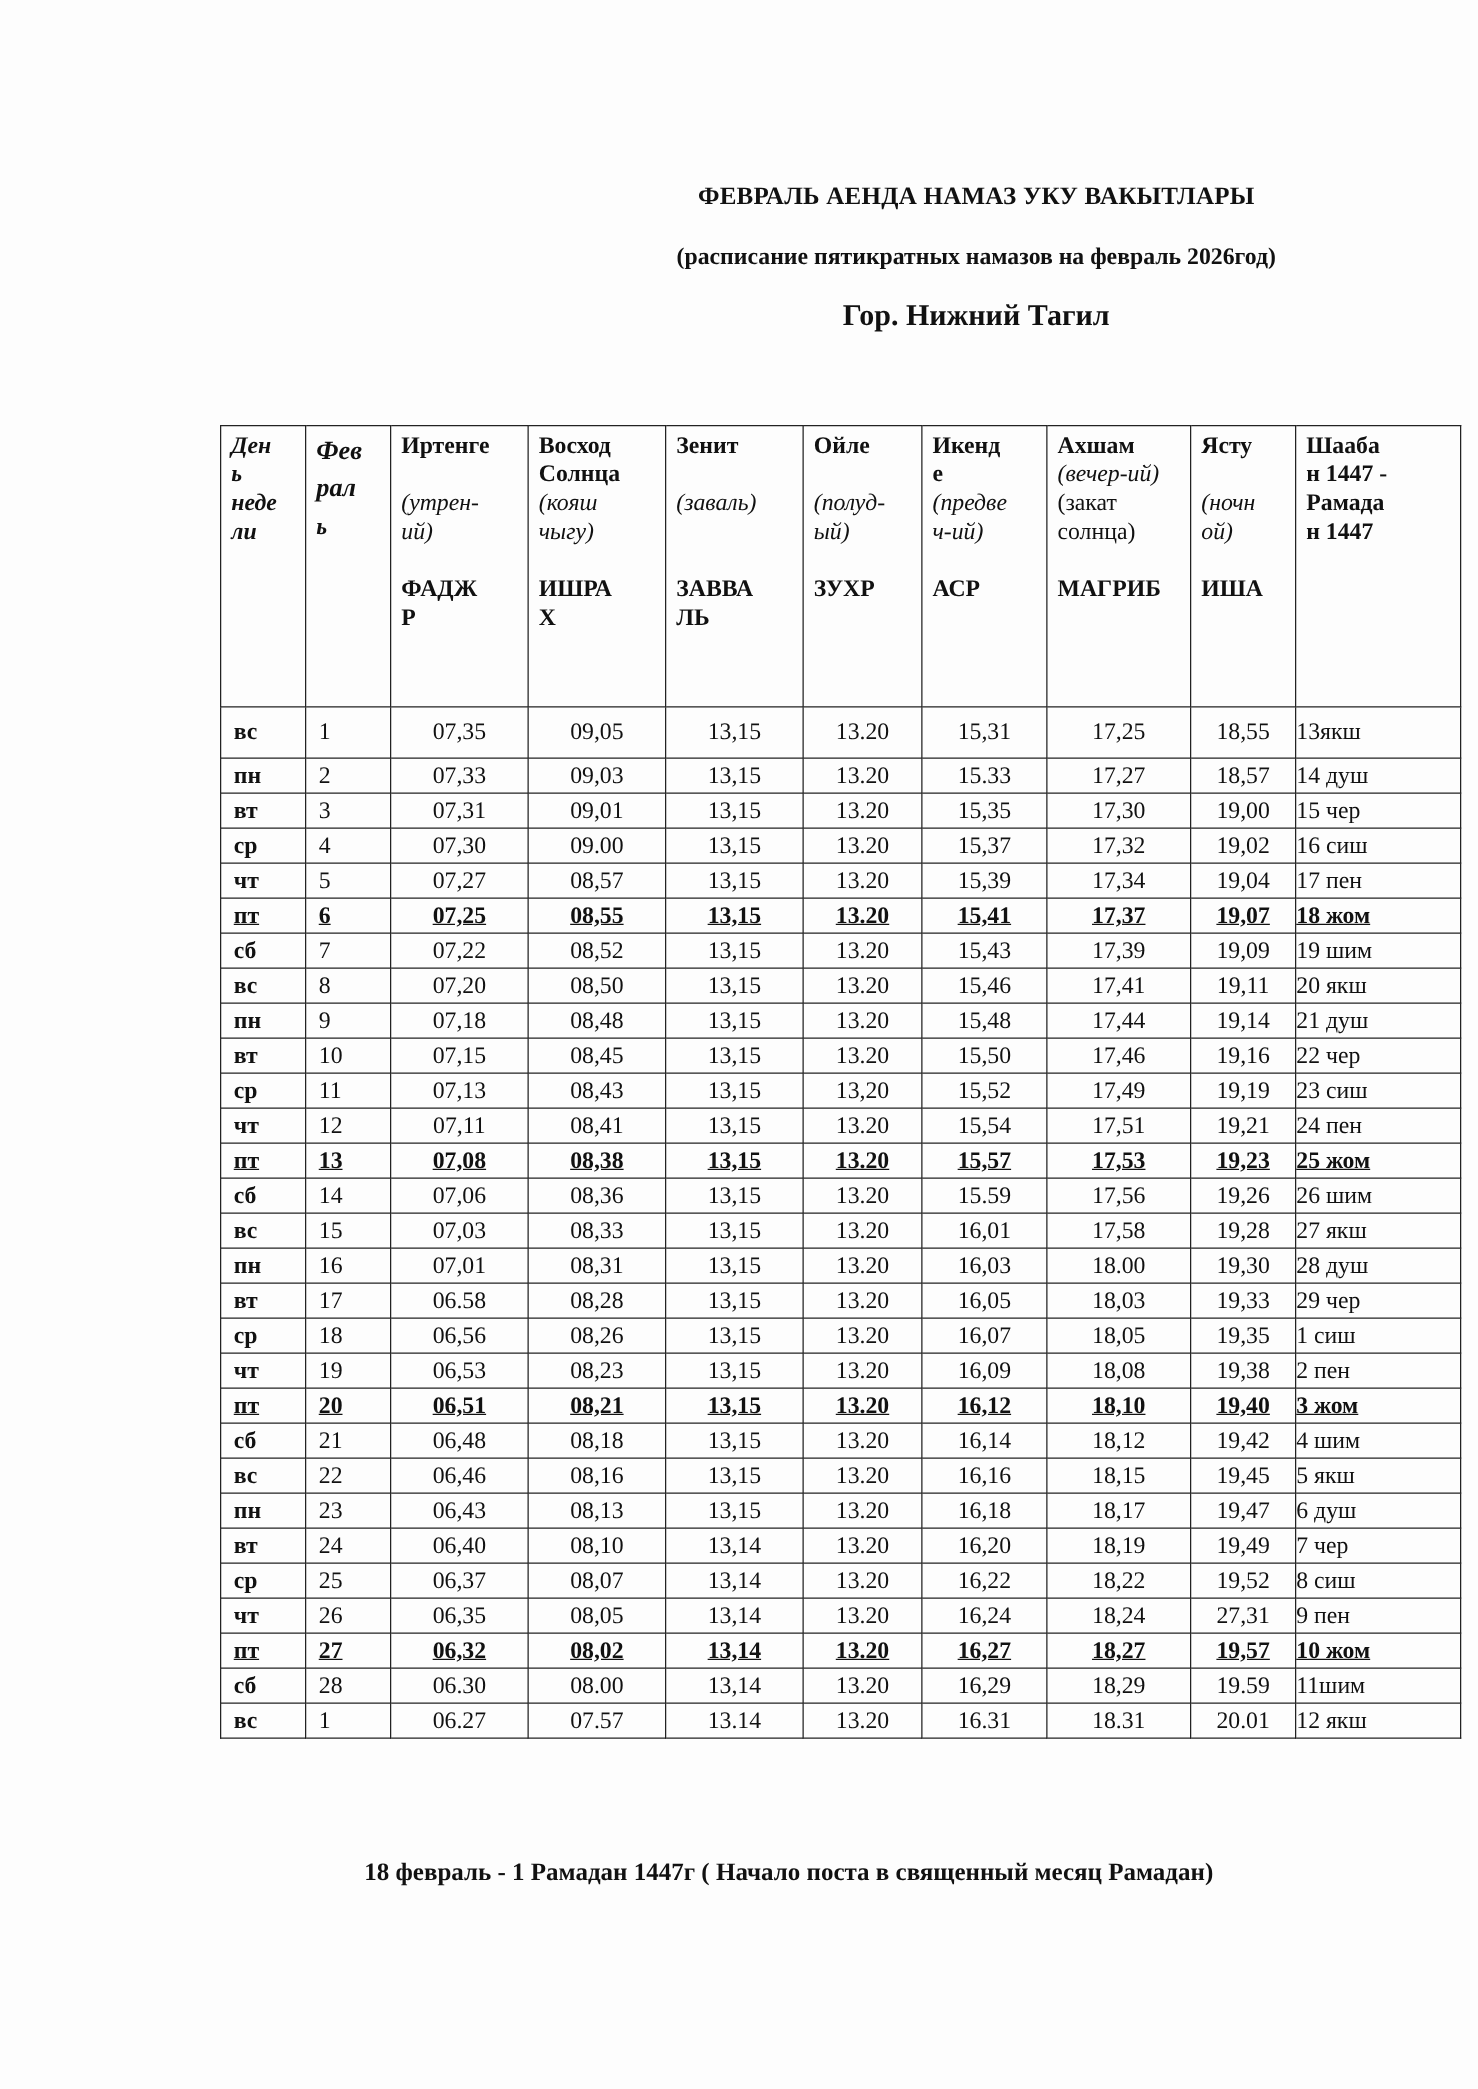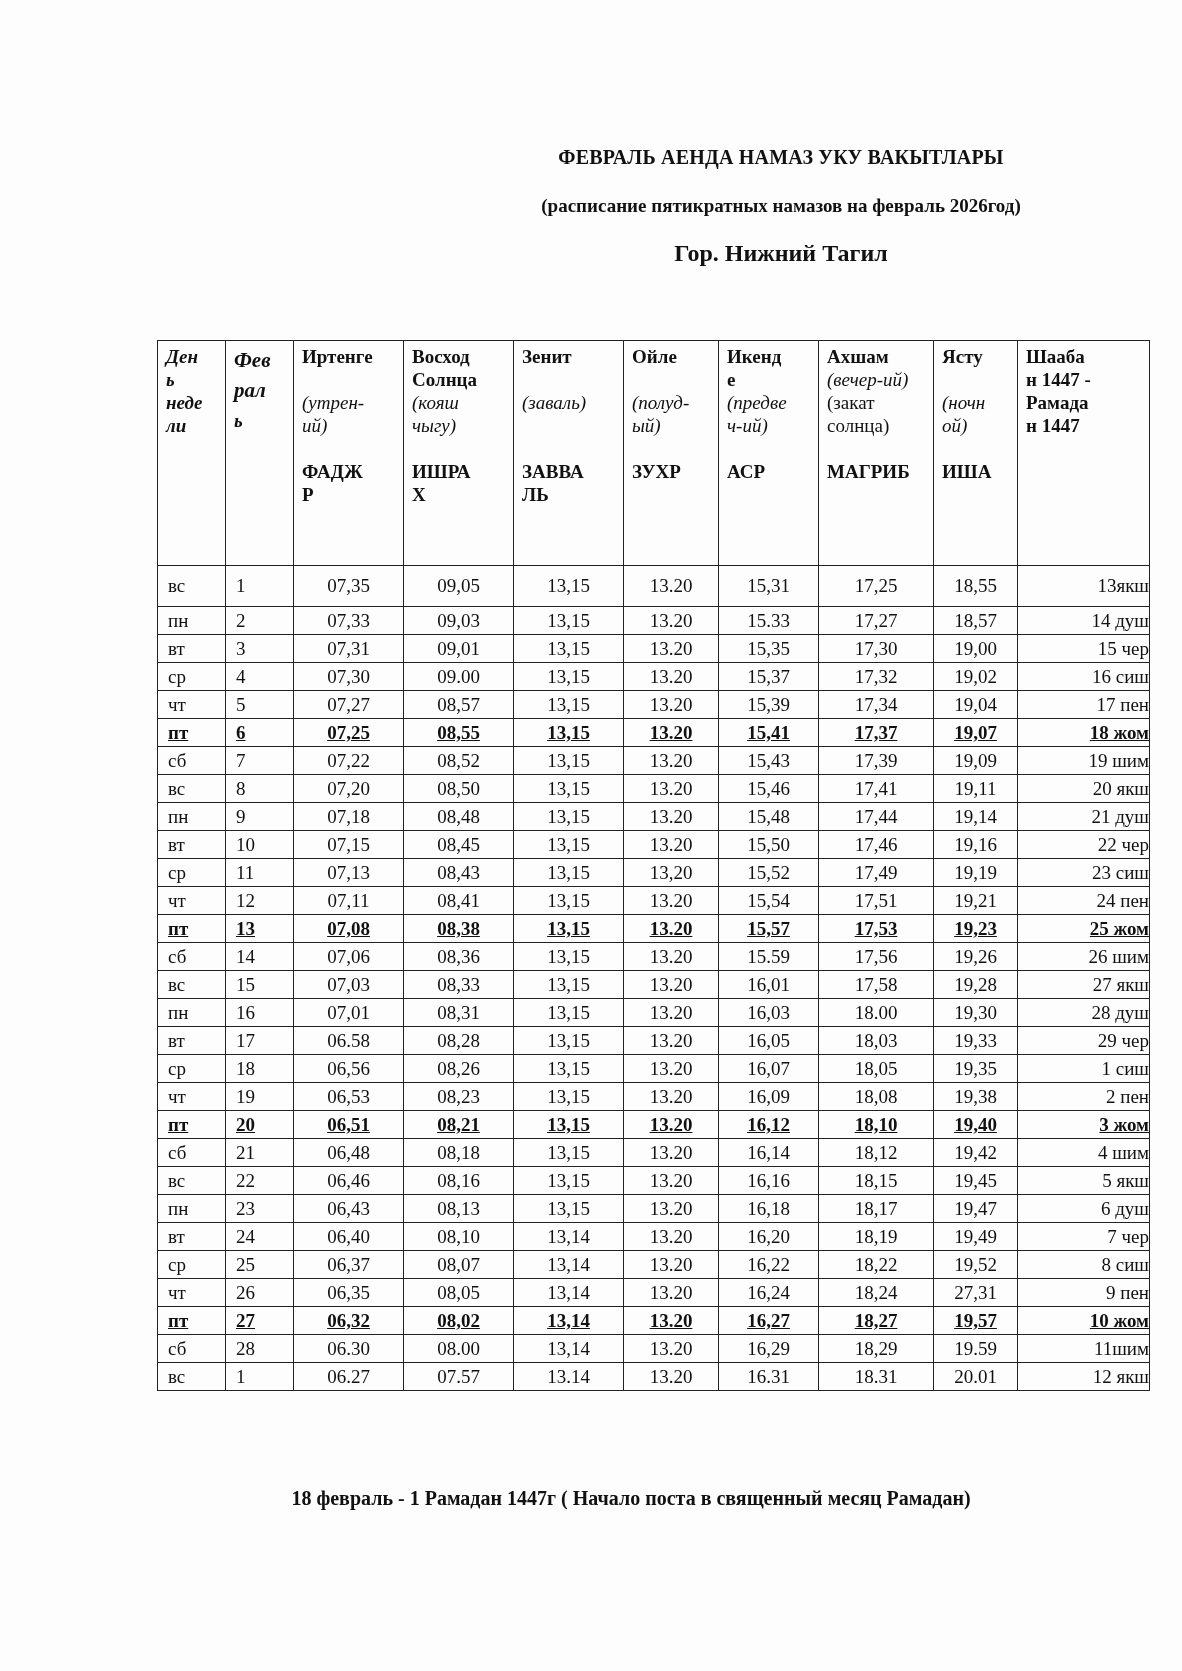--- a/index.html
+++ b/index.html
@@ -2,31 +2,31 @@
 <html><head>
 <meta charset="utf-8">
 <style>
   html, body { margin:0; padding:0; background:#fdfdfd; }
   body { width:1182px; height:1671px; position:relative; overflow:hidden;
          font-family:"Liberation Serif", serif; color:#111; }
   .title { position:absolute; left:0; width:1182px; text-align:center; font-weight:bold; }
   #t1 { top:146px; left:190px; font-size:20px; letter-spacing:0.2px; }
   #t2 { top:195px; left:190px; font-size:19px; }
   #t3 { top:240px; left:190px; font-size:24px; }
-  table { position:absolute; left:157px; top:340px; width:992px; border-collapse:collapse; table-layout:fixed; }
+  table { position:absolute; left:176px; top:340px; width:992px; border-collapse:collapse; table-layout:fixed; }
   td, th { border:1.5px solid #222; padding:0; }
   th { vertical-align:top; text-align:left; font-weight:bold; font-size:19px; line-height:23px; padding:4px 8px 0 8px; height:220px; }
   th .it { font-style:italic; font-weight:normal;text-align:center; }
   th .itb { font-style:italic; font-weight:bold; }
   th .norm { font-weight:normal; }
   th .gap { display:block; height:23px; }
   td { font-size:19px; height:27px; text-align:center; font-family:"Liberation Serif", serif; }
-  td.dw { text-align:left; padding-left:10px; }
+  td.dw { text-align:left; padding-left:10px;font-weight:bold; }
   td.dn { text-align:left; padding-left:10px; }
-  td.h { text-align:right; }
+  td.h { text-align:left; }
   tr.bold td { font-weight:bold;text-decoration:underline; }
   tr.r0 td { height:40px; }
   #footer { position:absolute; top:1487px; left:0; width:1182px; text-align:center; padding-left:40px;
             font-size:20px; font-weight:bold; }
 </style>
 </head>
 <body>
 
 <div id="t1" class="title">ФЕВРАЛЬ АЕНДА НАМАЗ УКУ ВАКЫТЛАРЫ</div>
 <div id="t2" class="title">(расписание пятикратных  намазов на февраль 2026год)</div>

